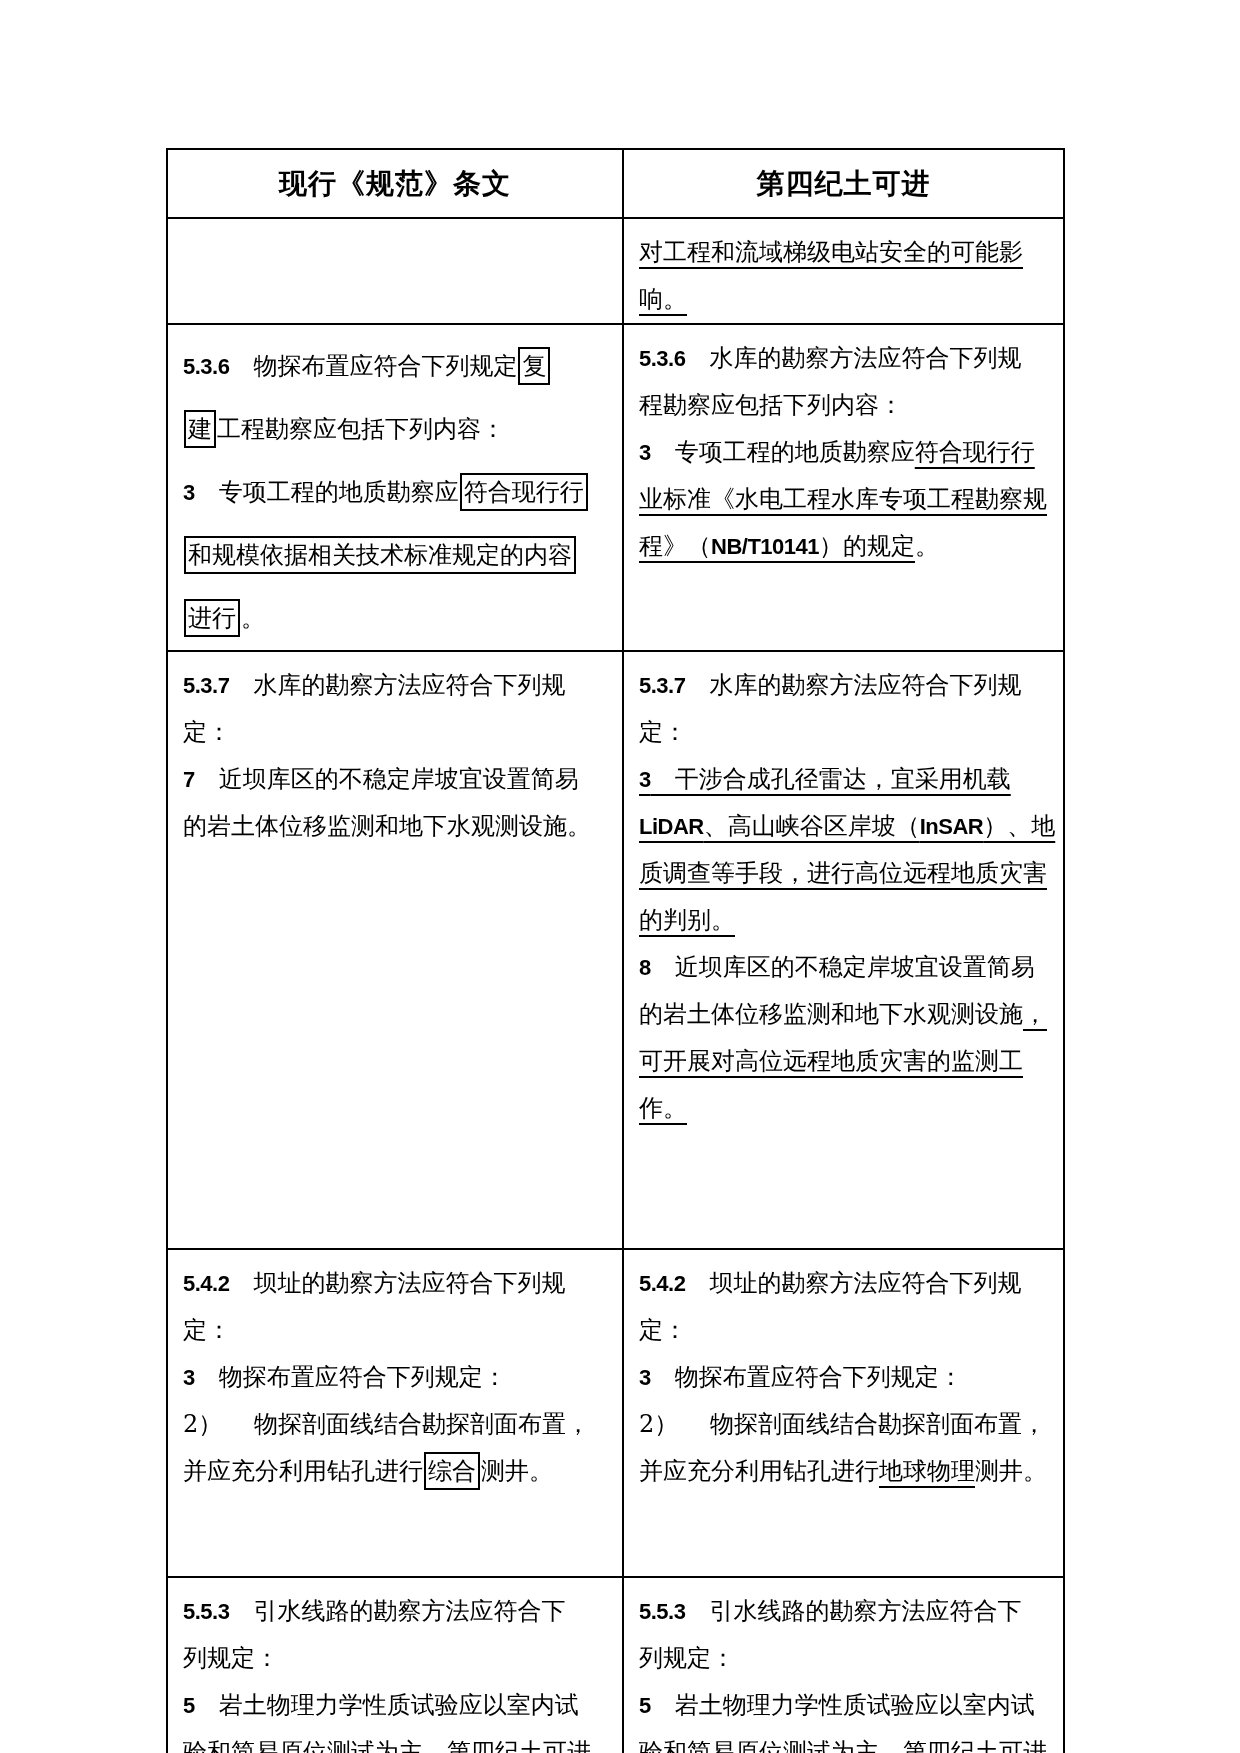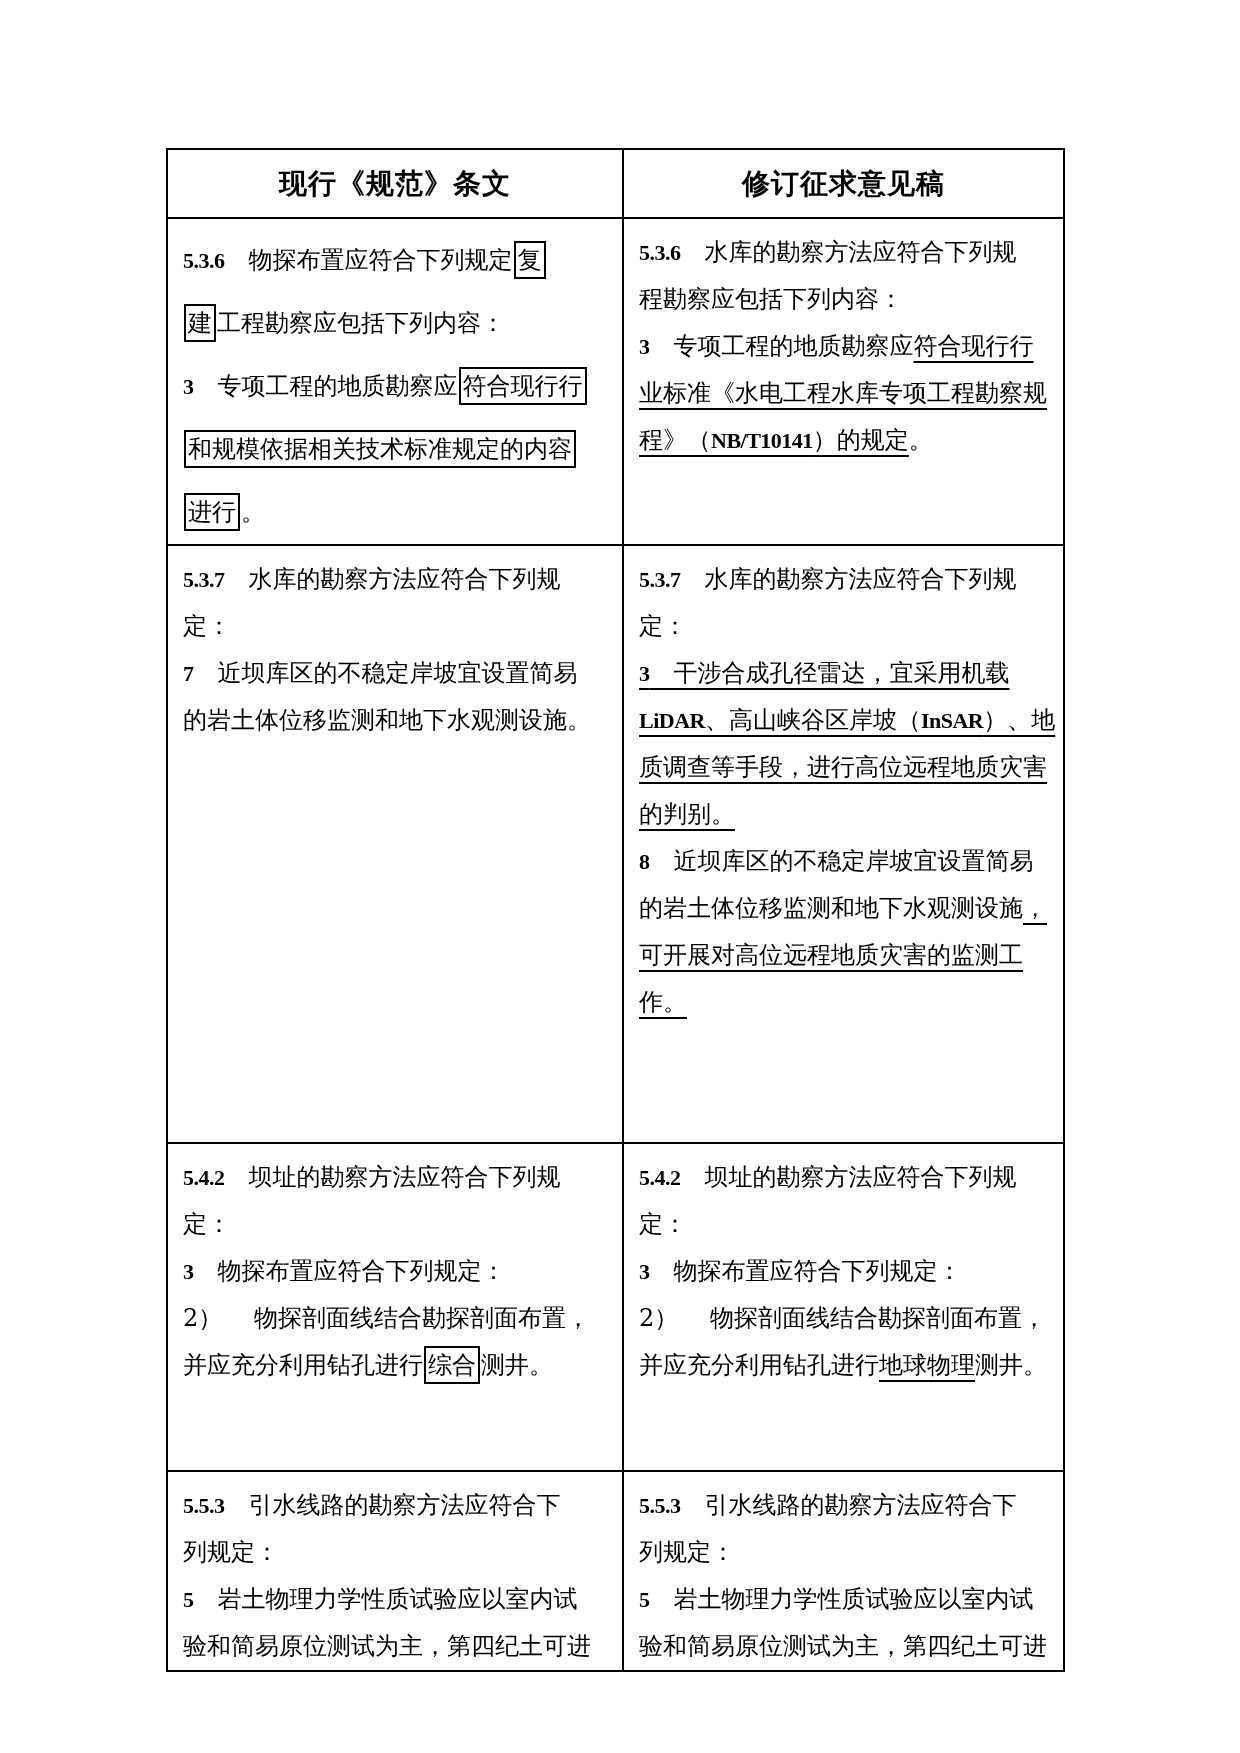--- a/index.html
+++ b/index.html
@@ -55,21 +55,21 @@
     font-size: 24px;
     white-space: nowrap;
     letter-spacing: 0;
   }
   td.wide .line {
     height: 63px;
     line-height: 63px;
   }
   .run { color: #000000; }
   .num {
-    font-family: Liberation Serif, serif;
+    font-family: Liberation Sans, sans-serif;
     font-weight: 700;
     font-size: 22px;
     letter-spacing: -0.5px;
   }
   .u {
     text-decoration: underline;
     text-decoration-thickness: 2px;
     text-underline-offset: 7px;
     text-decoration-color: #000000;
   }
@@ -84,24 +84,31 @@
 
 <div class="sheet">
   <table class="cmp">
     <colgroup>
       <col class="c-left">
       <col class="c-right">
     </colgroup>
     <thead>
       <tr>
         <th>现行《规范》条文</th>
-        <th>修订征求意见稿</th>
+        <th>第四纪土可进</th>
       </tr>
     </thead>
     <tbody id="rows">
+        <tr class="r0">
+          <td></td>
+          <td>
+            <div class="line"><span class="run u">对工程和流域梯级电站安全的可能影</span></div>
+            <div class="line"><span class="run u">响。</span></div>
+          </td>
+        </tr>
         <tr class="r1">
           <td class="wide">
             <div class="line"><span class="run num">5.3.6</span><span class="run">　物探布置应符合下列规定</span><span class="run box">复</span></div>
             <div class="line"><span class="run box">建</span><span class="run">工程勘察应包括下列内容：</span></div>
             <div class="line"><span class="run num">3</span><span class="run">　专项工程的地质勘察应</span><span class="run box">符合现行行</span></div>
             <div class="line"><span class="run box">和规模依据相关技术标准规定的内容</span></div>
             <div class="line"><span class="run box">进行</span><span class="run">。</span></div>
           </td>
           <td>
             <div class="line"><span class="run num">5.3.6</span><span class="run">　水库的勘察方法应符合下列规</span></div>

